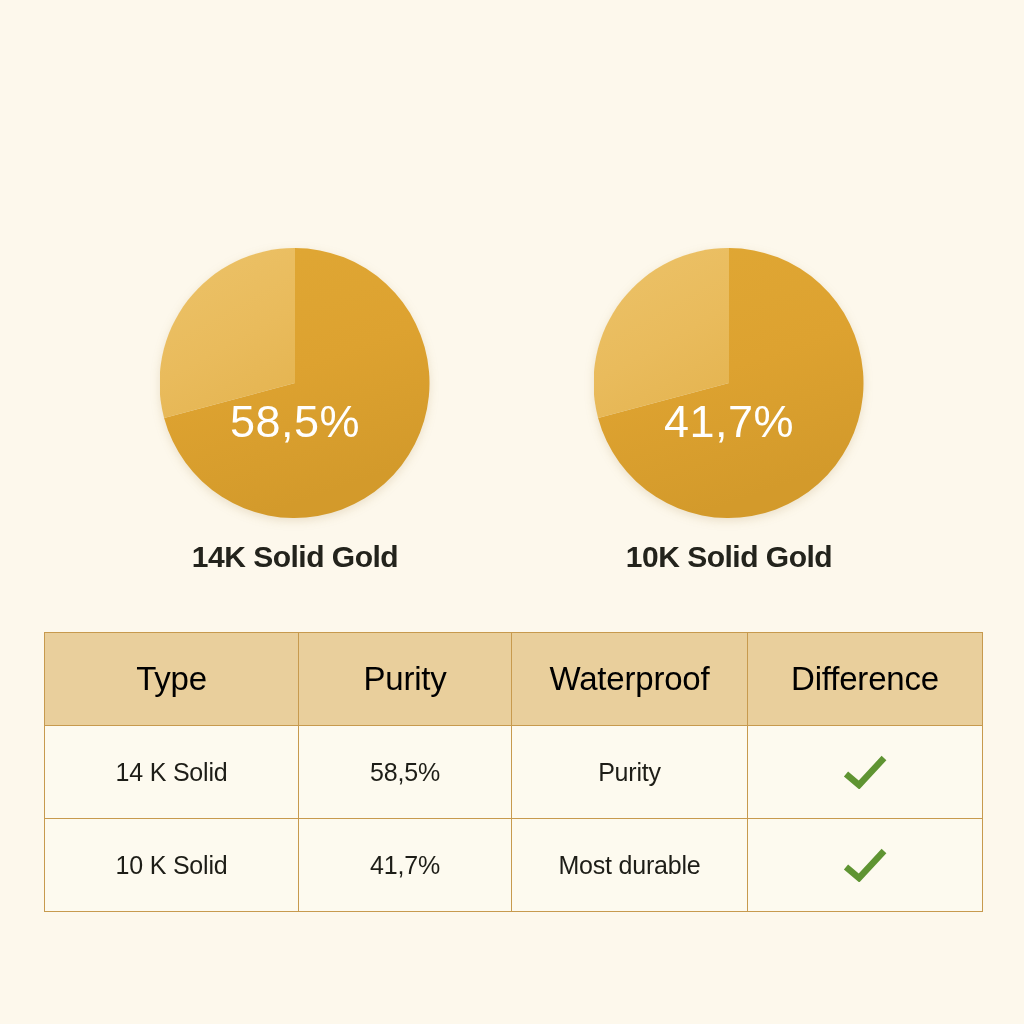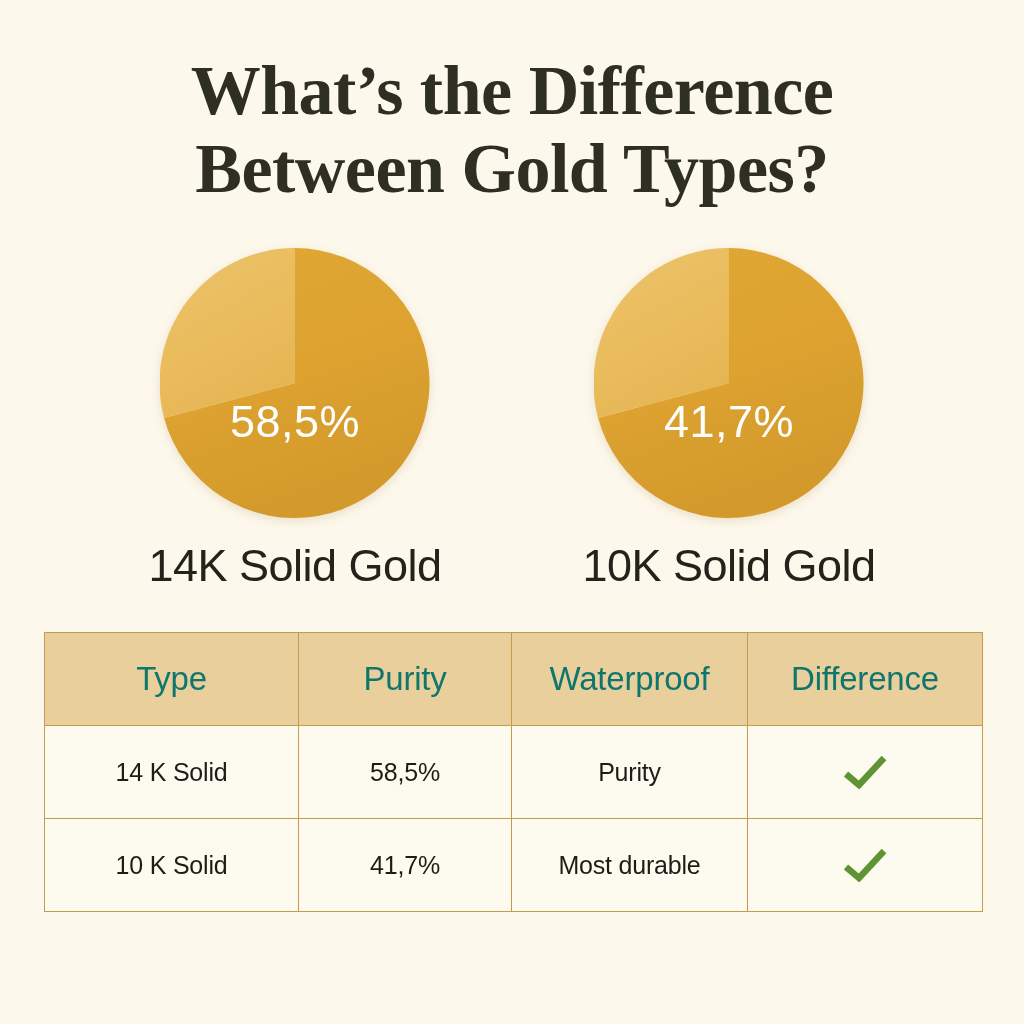--- a/index.html
+++ b/index.html
@@ -77,22 +77,22 @@
     text-align: center;
     font-size: 45px;
     font-weight: 400;
     color: #ffffff;
     letter-spacing: 0.5px;
     line-height: 1;
     pointer-events: none;
   }
   .pie-caption {
     margin-top: 22px;
-    font-size: 45px;
-    font-weight: 400;
+    font-size: 30px;
+    font-weight: 700;
     color: #23231c;
     letter-spacing: -0.5px;
     white-space: nowrap;
   }
 
   
   .table {
     position: absolute;
     left: 44px;
     top: 632px;
@@ -107,21 +107,21 @@
     border: 1px solid #c79a4e;
     text-align: center;
     vertical-align: middle;
     font-weight: 400;
     padding: 0;
   }
   .table thead th {
     background: #e9cf9c;
     height: 92px;
     font-size: 33px;
-    color: #0f766e;
+    color: #000000;
     letter-spacing: -0.2px;
   }
   .table tbody td {
     background: #fdfaef;
     height: 92px;
     font-size: 25px;
     color: #1d1d17;
     letter-spacing: -0.2px;
   }
   .col-type  { width: 253px; }
@@ -134,24 +134,20 @@
     width: 46px;
     height: 34px;
     vertical-align: middle;
   }
 </style>
 </head>
 <body>
 
 <div class="page">
 
-  <div class="title-block">
-    <div class="title-line">What’s the Difference</div>
-    <div class="title-line">Between Gold Types?</div>
-  </div>
 
   <div class="pies">
 
     <div class="pie-group left">
       <div class="pie-wrap">
         <svg class="pie-svg" viewBox="0 0 270 270">
           <defs>
             <linearGradient id="gdark1" x1="0" y1="0" x2="0.35" y2="1">
               <stop offset="0%" stop-color="#e0a835"></stop>
               <stop offset="55%" stop-color="#dda230"></stop>

